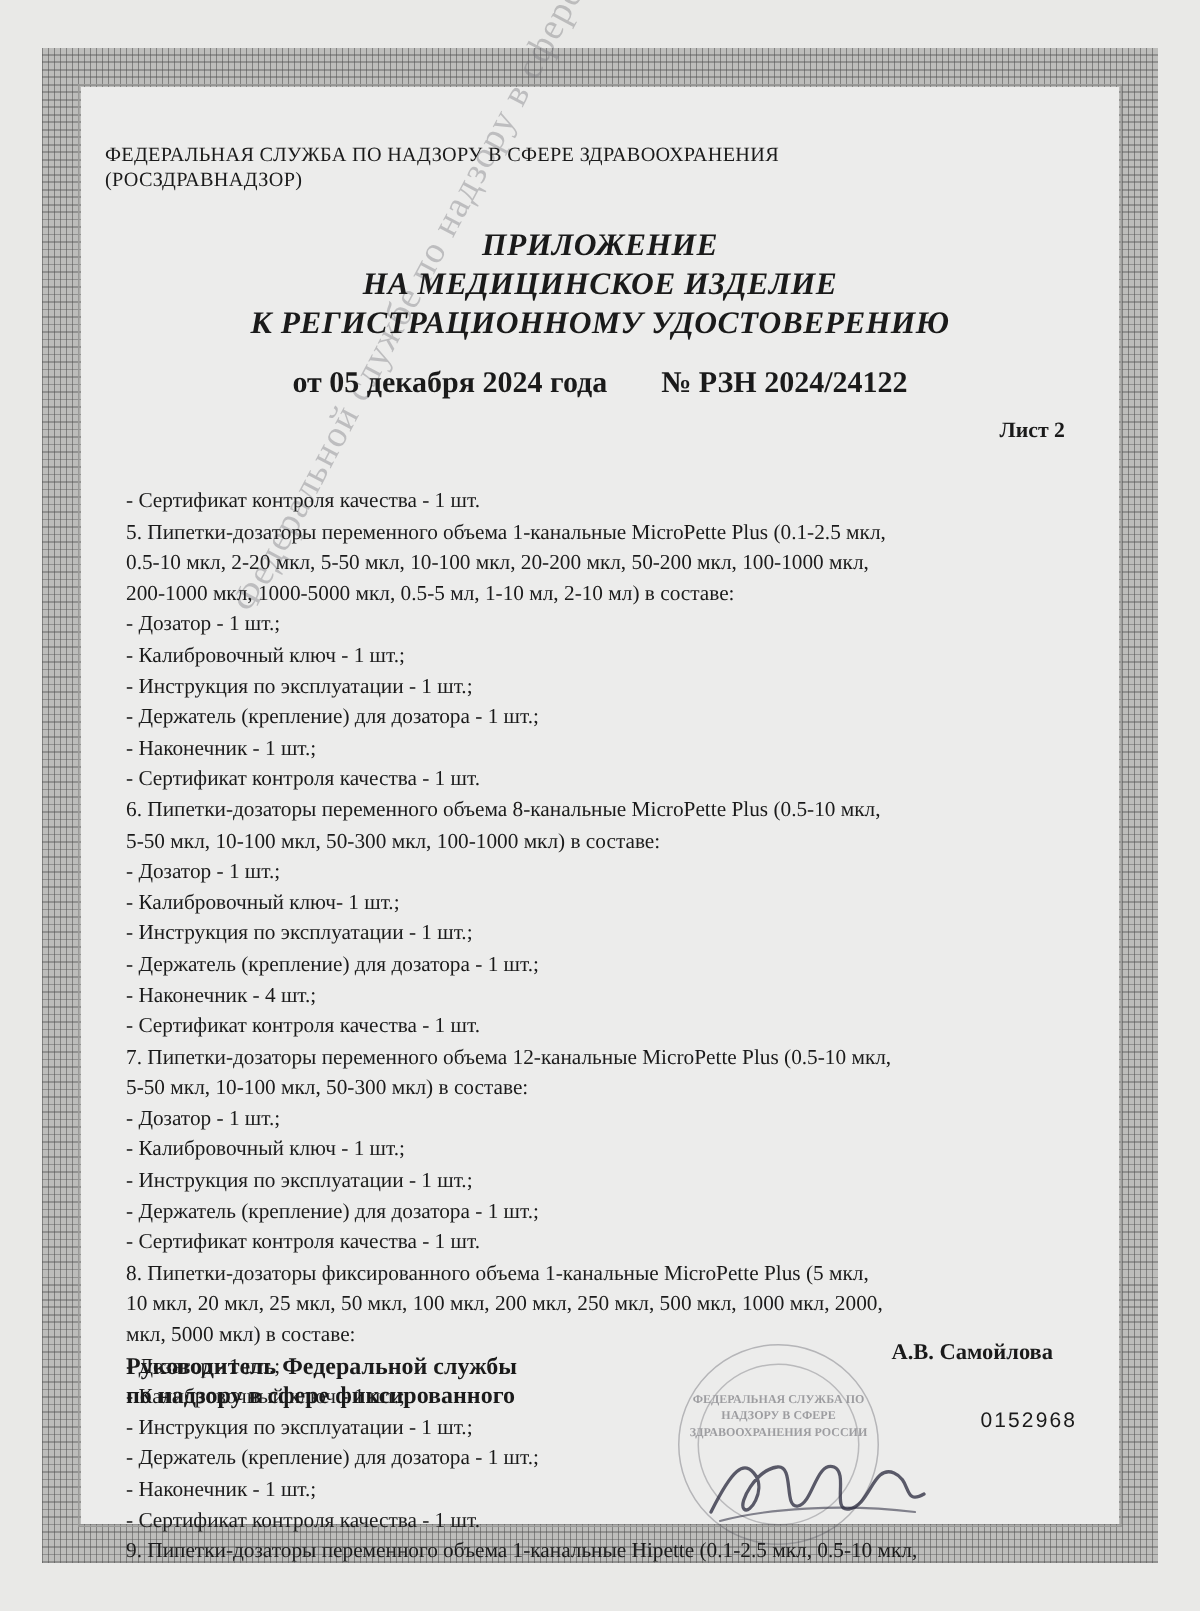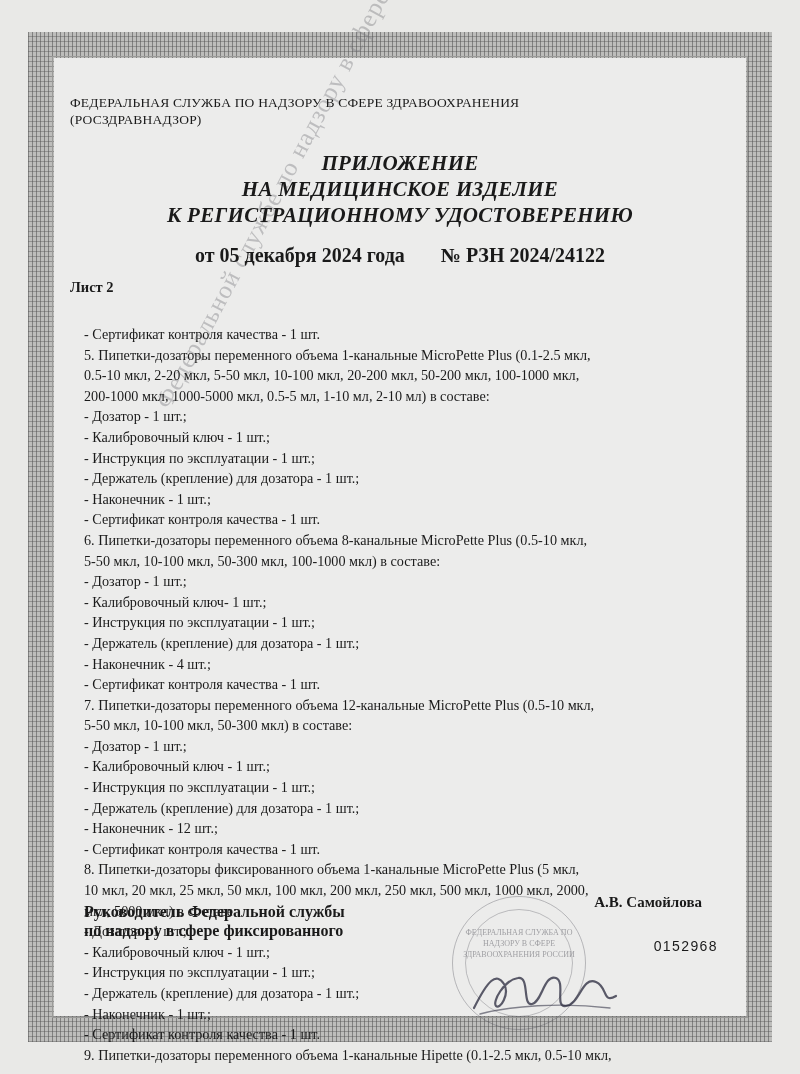--- a/index.html
+++ b/index.html
@@ -94,21 +94,21 @@
     font-style: italic;
   }
   .docline {
     text-align: center;
     font-weight: bold;
     font-size: 20px;
     margin-top: 16px;
   }
   .docline .gap { display: inline-block; width: 26px; }
   .sheet {
-    text-align: left;
+    text-align: right;
     font-weight: bold;
     font-size: 14.5px;
     margin-top: 12px;
     padding-right: 20px;
   }
   .body-text {
     margin-top: 28px;
     font-size: 14.2px;
     line-height: 20.6px;
     padding-left: 14px;
@@ -162,20 +162,21 @@
     border: 1px solid rgba(70,70,80,0.5);
   }
   .stamp-text {
     position: absolute;
     left: 0; top: 30px;
     width: 100%;
     text-align: center;
     font-size: 8px;
     color: rgba(60,60,70,0.75);
     line-height: 11px;
+    font-weight: bold;
   }
   .handsign {
     position: absolute;
     left: 470px;
     bottom: 52px;
     width: 150px;
     height: 60px;
     pointer-events: none;
   }
 </style>
@@ -229,21 +230,20 @@
         <p>- Инструкция по эксплуатации - 1 шт.;</p>
         <p>- Держатель (крепление) для дозатора - 1 шт.;</p>
         <p>- Наконечник - 4 шт.;</p>
         <p>- Сертификат контроля качества - 1 шт.</p>
         <p>7. Пипетки-дозаторы переменного объема 12-канальные MicroPette Plus (0.5-10 мкл,</p>
         <p>5-50 мкл, 10-100 мкл, 50-300 мкл) в составе:</p>
         <p>- Дозатор - 1 шт.;</p>
         <p>- Калибровочный ключ - 1 шт.;</p>
         <p>- Инструкция по эксплуатации - 1 шт.;</p>
         <p>- Держатель (крепление) для дозатора - 1 шт.;</p>
-        <p>- Наконечник - 12 шт.;</p>
         <p>- Сертификат контроля качества - 1 шт.</p>
         <p>8. Пипетки-дозаторы фиксированного объема 1-канальные MicroPette Plus (5 мкл,</p>
         <p>10 мкл, 20 мкл, 25 мкл, 50 мкл, 100 мкл, 200 мкл, 250 мкл, 500 мкл, 1000 мкл, 2000,</p>
         <p>мкл, 5000 мкл) в составе:</p>
         <p>- Дозатор - 1 шт.;</p>
         <p>- Калибровочный ключ - 1 шт.;</p>
         <p>- Инструкция по эксплуатации - 1 шт.;</p>
         <p>- Держатель (крепление) для дозатора - 1 шт.;</p>
         <p>- Наконечник - 1 шт.;</p>
         <p>- Сертификат контроля качества - 1 шт.</p>

